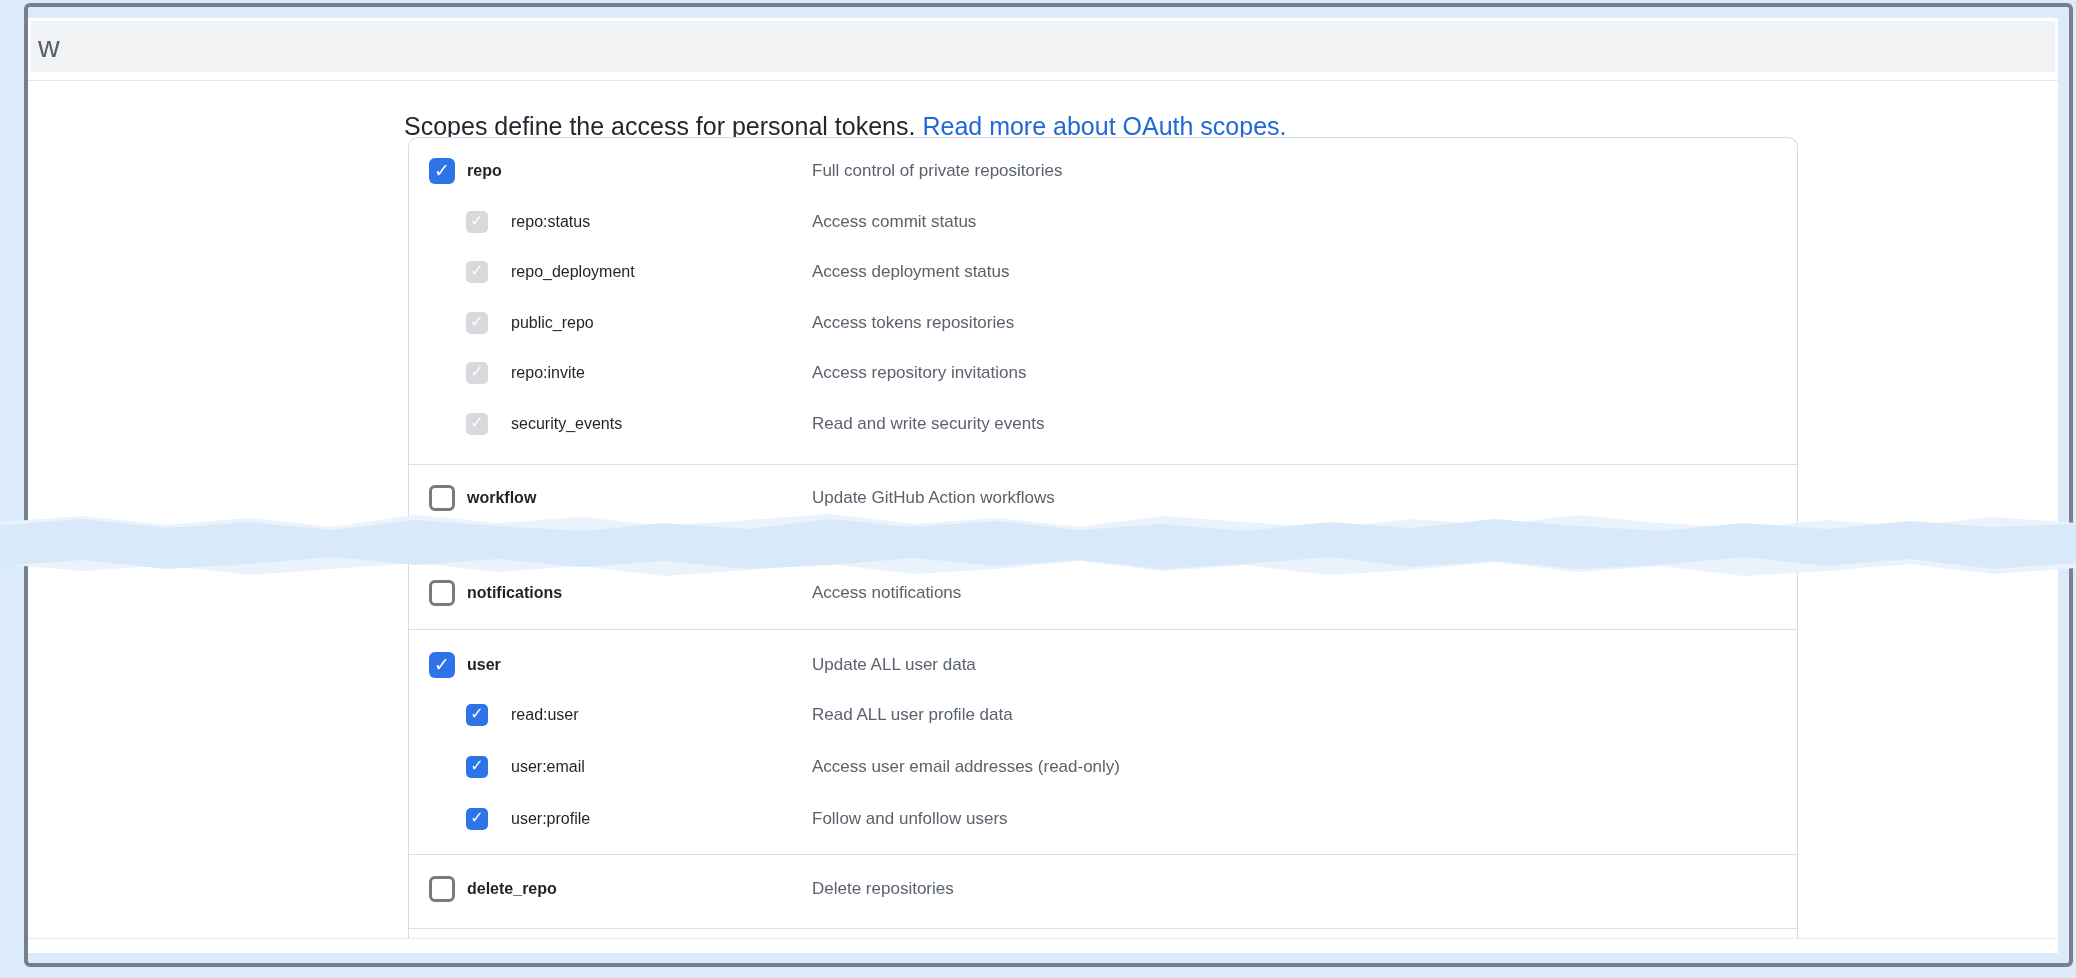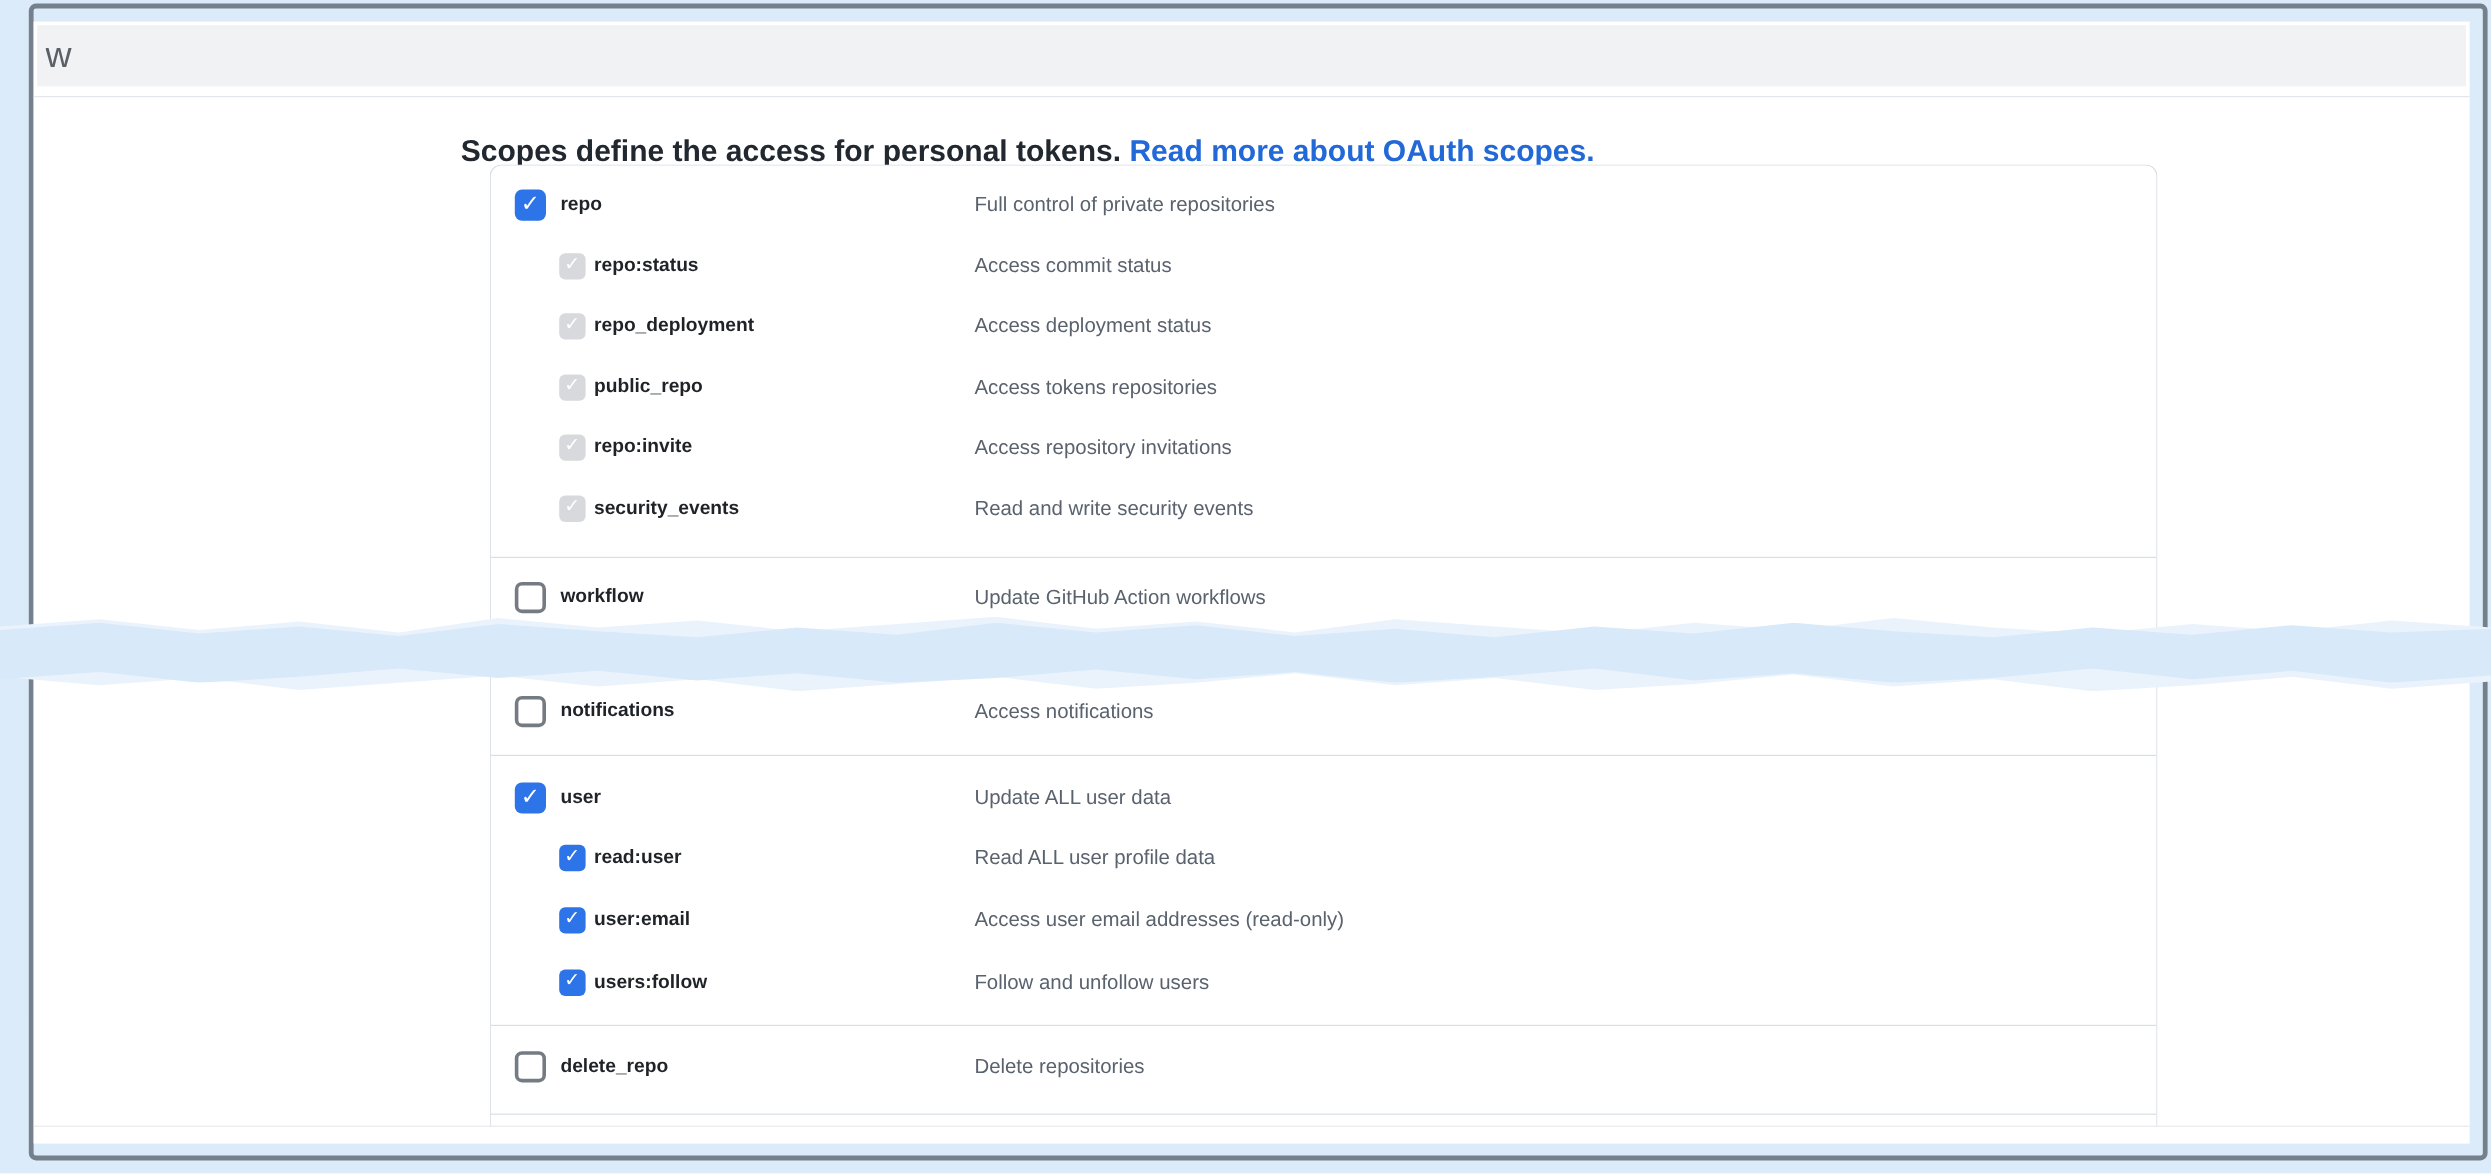--- a/index.html
+++ b/index.html
@@ -42,25 +42,24 @@
     padding:0 0 0 7px;
     box-sizing:border-box;
   }
   .topbar-hairline{
     position:absolute;left:0;right:0;top:62px;height:1px;
     background:#e3e6ea;
   }
   
   .intro{
     position:absolute;
-    left:356px;top:68px;
+    left:376px;top:68px;
     font-size:25px;line-height:30px;
     color:#212830;
     white-space:nowrap;
-    font-weight:bold;
   }
   .intro a{
     color:#2268d6;text-decoration:none;margin-left:7px;cursor:pointer;
   }
   
   .scopes-box{
     position:absolute;
     left:380px;top:119px;
     width:1390px;height:802px;
     background:#fff;
@@ -72,21 +71,21 @@
   .divider{
     position:absolute;left:0;right:0;height:1px;background:#d9dfe5;
   }
   .row{position:absolute;left:0;right:0;height:26px;}
   .row .label{
     position:absolute;top:0;left:58px;
     font-size:16px;line-height:26px;color:#1f2328;
     white-space:nowrap;cursor:pointer;
   }
   .row.top .label{font-weight:700;}
-  .row.sub .label{left:86px;font-weight:700;text-align:center;}
+  .row.sub .label{left:102px;font-weight:400;text-align:center;}
   .row .desc{
     position:absolute;top:0;left:403px;
     font-size:17px;line-height:26px;color:#59626d;
     white-space:nowrap;
   }
   .cb{
     position:absolute;top:0;left:20px;
     width:26px;height:26px;
     border-radius:6px;
     box-sizing:border-box;
@@ -212,21 +211,21 @@
           <span class="cb checked">
               <span class="check">✓</span>
             </span>
           <span class="label">user:email</span>
           <span class="desc">Access user email addresses (read-only)</span>
         </div>
         <div class="row sub" style="top:668px">
           <span class="cb checked">
               <span class="check">✓</span>
             </span>
-          <span class="label">users:follow</span>
+          <span class="label">user:profile</span>
           <span class="desc">Follow and unfollow users</span>
         </div>
 
         <div class="divider" style="top:716px"></div>
 
         <div class="row top" style="top:738px">
           <span class="cb unchecked"></span>
           <span class="label">delete_repo</span>
           <span class="desc">Delete repositories</span>
         </div>

